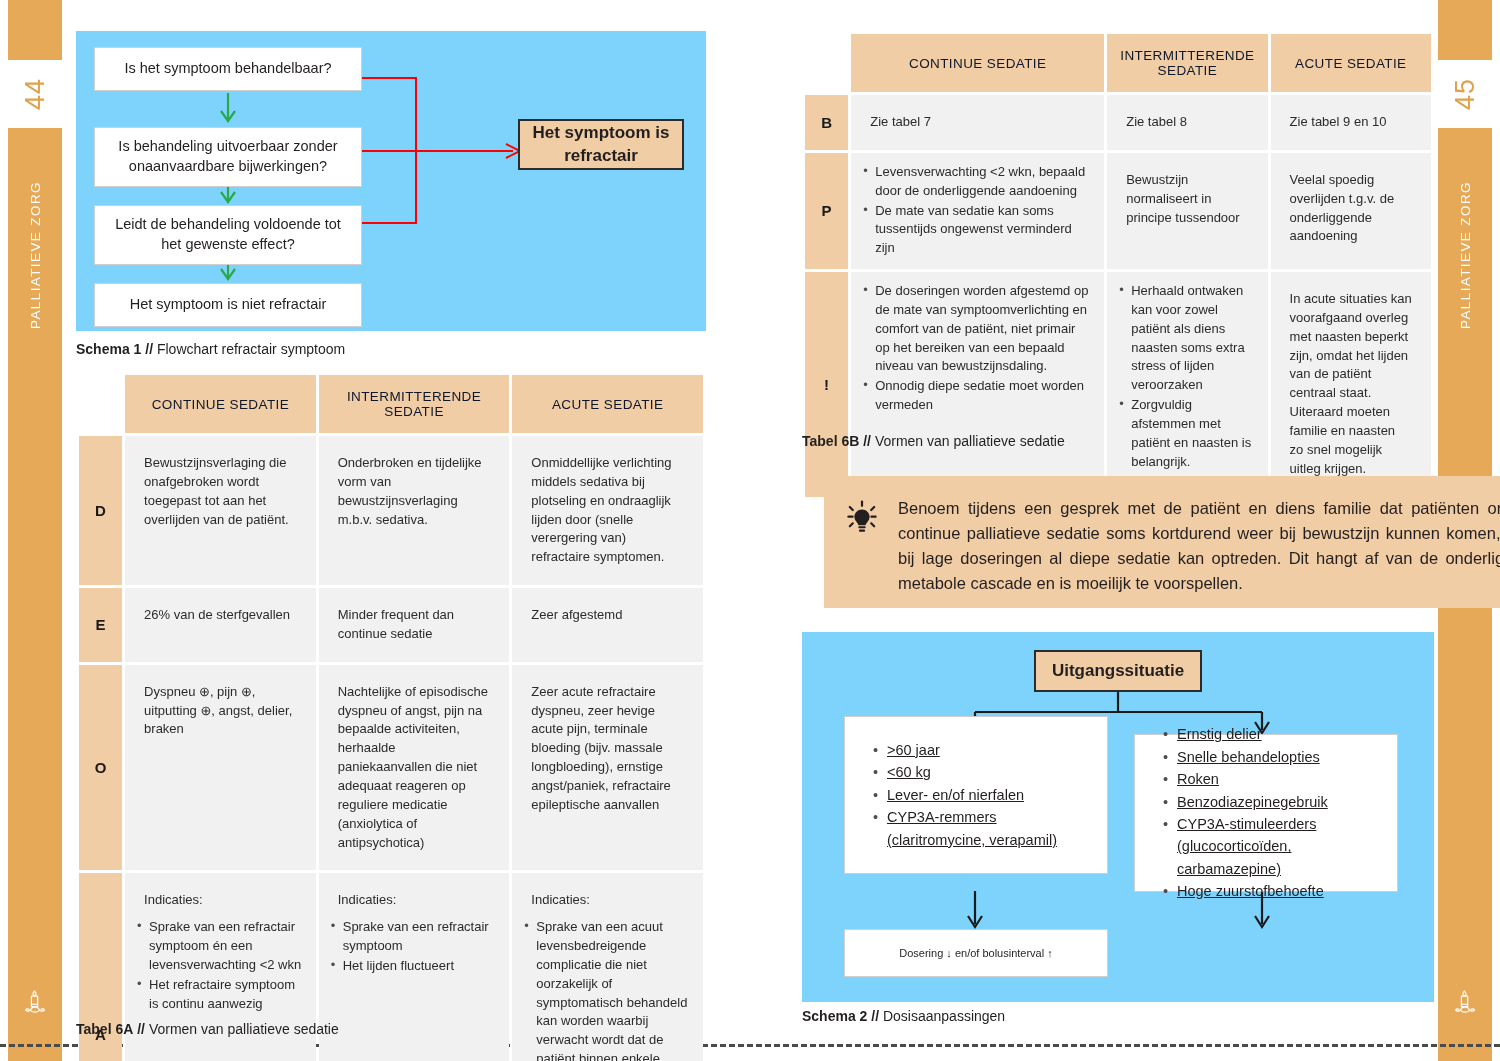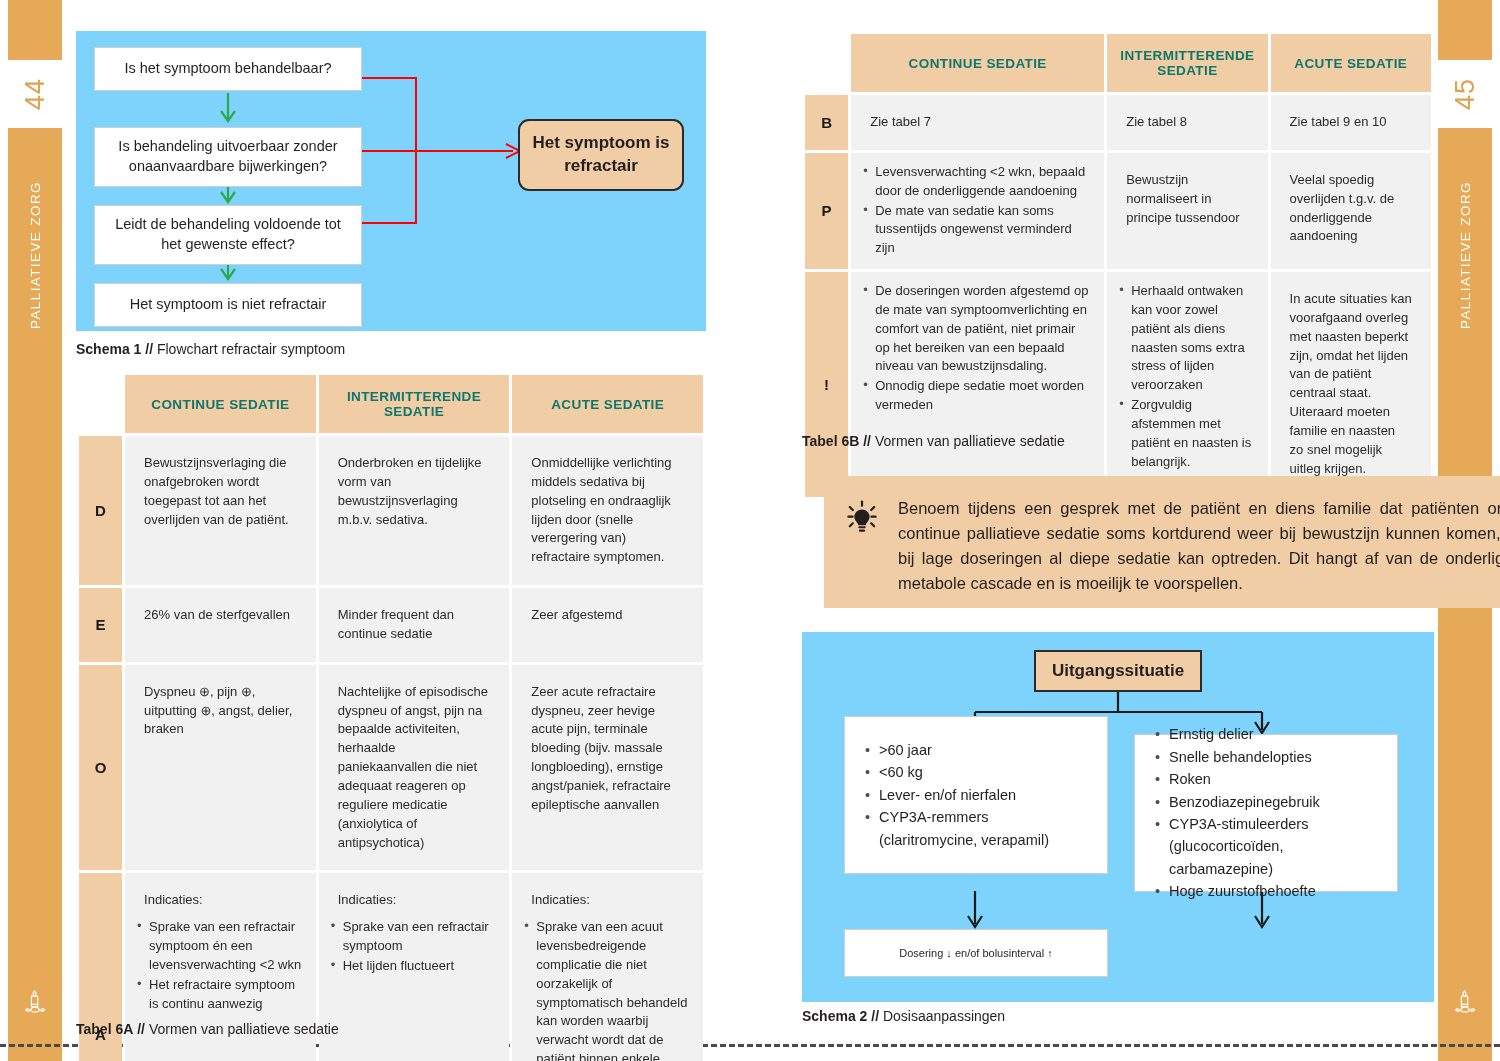--- a/index.html
+++ b/index.html
@@ -63,21 +63,21 @@
     background:#f0cda4; border:2px solid #2b2b2b; font-weight:bold; font-size:17px;
   }
 
   .caption { font-size:14px; color:#231f20; }
   .caption b { font-weight:bold; }
   .caption .slashes { font-weight:bold; }
 
   
   .tbl { border-collapse:separate; border-spacing:3px; width:100%; table-layout:fixed; }
   .tbl th {
-    background:#f0cda4; color:#0f766e; font-weight:bold;
+    background:#f0cda4; color:#0f172a; font-weight:normal;
     font-size:13.5px; letter-spacing:.4px; 
     padding:14px 6px; vertical-align:middle;
   }
   .tbl th.corner { background:transparent; padding:0; }
   .tbl td.rowlab {
     background:#f0cda4; color:#1a1a1a; font-weight:bold; font-size:15px;
     text-align:center; vertical-align:middle; width:36px;
   }
   .tbl td.cell {
     background:#f1f1f1; vertical-align:top; padding:10px 11px;
@@ -97,21 +97,21 @@
   }
   .tipbox .tiptext {
     font-size:16.5px; line-height:1.52; color:#231f20; text-align:justify;
   }
 
   
   .s2box {
     background:#ffffff; border:1px solid #cfcfcf; padding:14px 18px;
     font-size:14.5px; line-height:1.55; color:#231f20;
   }
-  .s2box ul { margin:0; padding:0 0 0 16px; list-style:none; }
+  .s2box ul { margin:8px; padding:0 0 0 16px; list-style:none;text-decoration:underline; }
   .s2box li { position:relative; }
   .s2box li:before { content:"\2022"; position:absolute; left:-14px; top:0; color:#4d4d4d; }
 
   .arrow-svg { display:block; }
 </style>
 </head>
 <body>
 
 <div class="margin-bar left">
   <div class="bar-seg seg-top"></div>
@@ -170,21 +170,21 @@
         <path d="M152 220 L152 246"></path>
           <path d="M145 238 L152 248 L159 238"></path>
       </g>
     </svg>
 
     <div class="flow-box" style="position:absolute; left:18px; top:16px; width:268px; height:44px;">Is het symptoom behandelbaar?</div>
     <div class="flow-box" style="position:absolute; left:18px; top:96px; width:268px; height:60px;">Is behandeling uitvoerbaar zonder onaanvaardbare bijwerkingen?</div>
     <div class="flow-box" style="position:absolute; left:18px; top:174px; width:268px; height:60px;">Leidt de behandeling voldoende tot het gewenste effect?</div>
     <div class="flow-box" style="position:absolute; left:18px; top:252px; width:268px; height:44px;">Het symptoom is niet refractair</div>
 
-    <div class="flow-box accent" style="position:absolute; left:442px; top:88px; width:166px; height:72px;border-radius:11px;">Het symptoom is refractair</div>
+    <div class="flow-box accent" style="position:absolute; left:442px; top:88px; width:166px; height:51px;">Het symptoom is refractair</div>
   </div>
 
   <div class="caption" style="position:absolute; left:14px; top:341px;">
     <b>Schema 1</b>
     <b class="slashes">//</b>
     <span>Flowchart refractair symptoom</span>
   </div>
 
   <div style="position:absolute; left:14px; top:372px; width:630px;">
     <table class="tbl">

